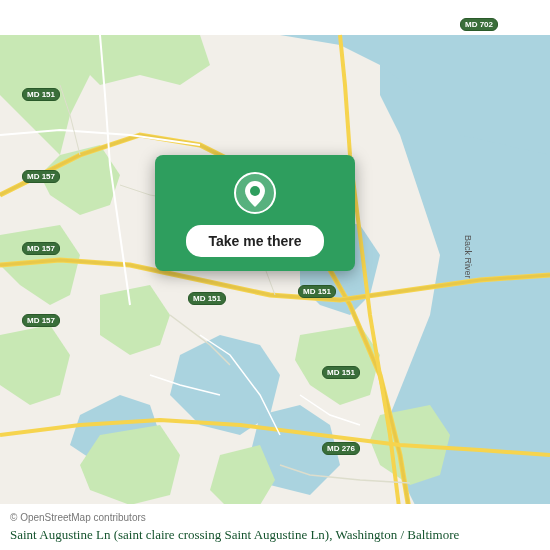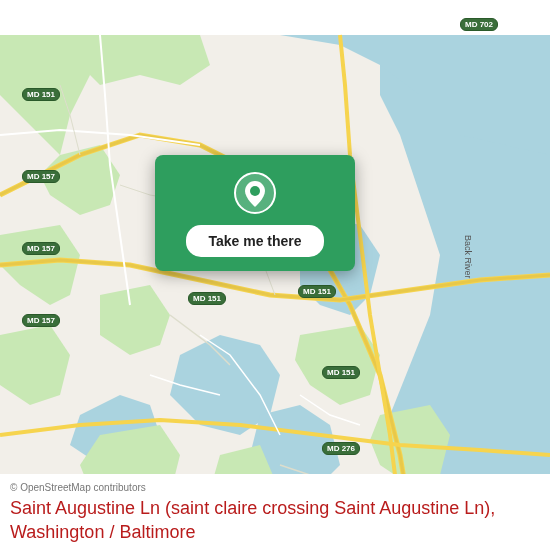--- a/index.html
+++ b/index.html
@@ -64,23 +64,24 @@
       z-index: 10;
     }
 
     #attribution {
       font-size: 10px;
       color: #777;
       margin-bottom: 4px;
     }
 
     #location-text {
-      font-size: 18px;
-      color: #b91c1c;
+      font-size: 13px;
+      color: #14532d;
       line-height: 1.3;
+      font-family: Liberation Serif, serif;
     }
 
     #moovit-logo {
       position: absolute;
       bottom: 12px;
       right: 10px;
       display: flex;
       align-items: center;
       gap: 3px;
     }

